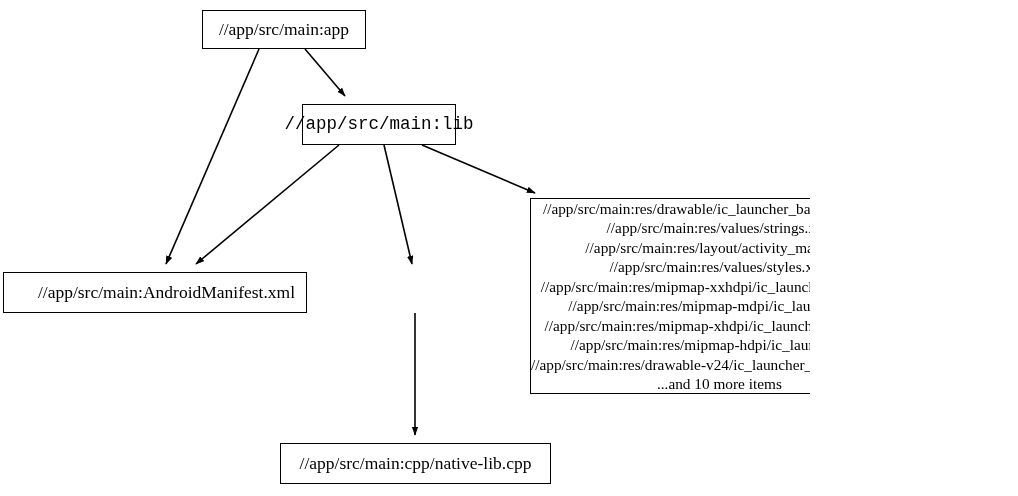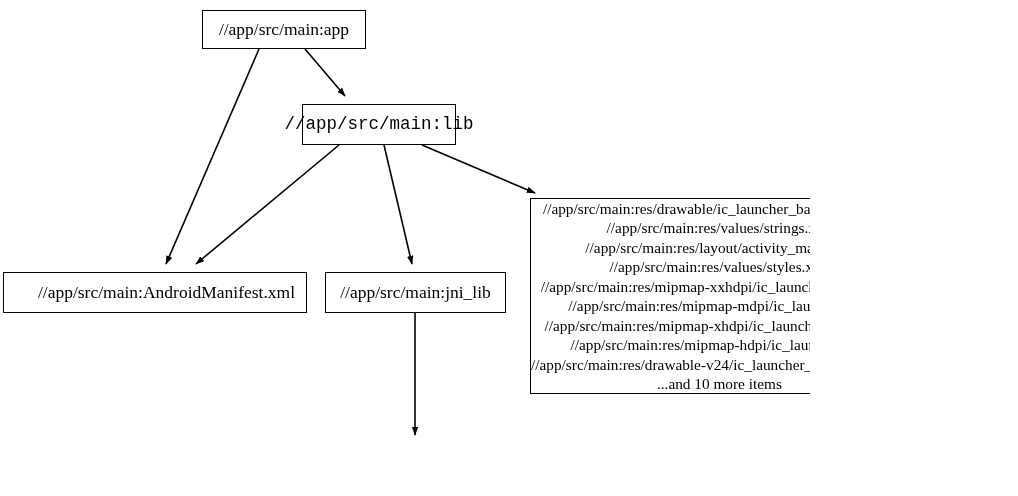--- a/index.html
+++ b/index.html
@@ -103,31 +103,31 @@
   </div>
 
   <div class="node node-single" id="node-lib">
     <span class="node-label">//app/src/main:lib</span>
   </div>
 
   <div class="node node-single" id="node-manifest">
     <span class="node-label">//app/src/main:AndroidManifest.xml</span>
   </div>
 
-  <div class="node node-single" id="node-jni">
-    <span class="node-label">//app/src/main:jni_lib</span>
-  </div>
 
   <div class="node node-multi" id="node-res">
     <span class="node-label">//app/src/main:res/drawable/ic_launcher_background.xml
 //app/src/main:res/values/strings.xml
 //app/src/main:res/layout/activity_main.xml
 //app/src/main:res/values/styles.xml
 //app/src/main:res/mipmap-xxhdpi/ic_launcher_round.png
 //app/src/main:res/mipmap-mdpi/ic_launcher.png
 //app/src/main:res/mipmap-xhdpi/ic_launcher_round.png
 //app/src/main:res/mipmap-hdpi/ic_launcher.png
 //app/src/main:res/drawable-v24/ic_launcher_foreground.xml
 ...and 10 more items</span>
   </div>
 
+  <div class="node node-single" id="node-nativelib">
+    <span class="node-label">//app/src/main:cpp/native-lib.cpp</span>
+  </div>
 
 </div>
 
 </body></html>

